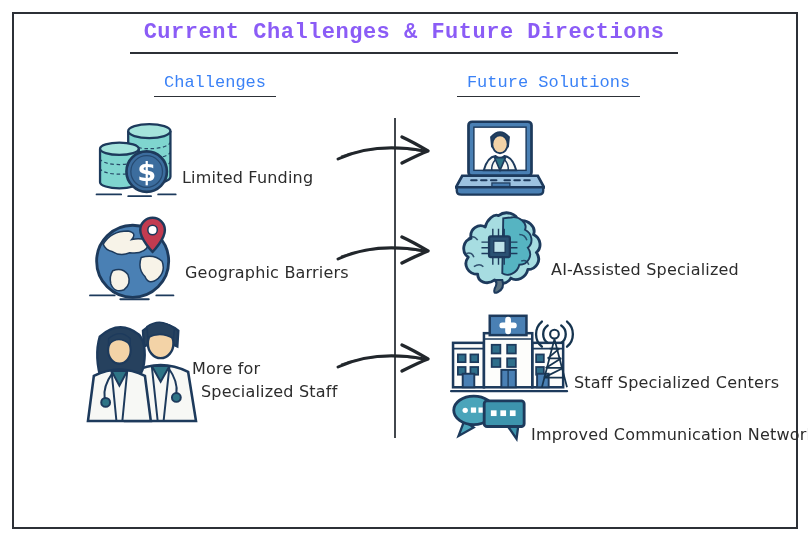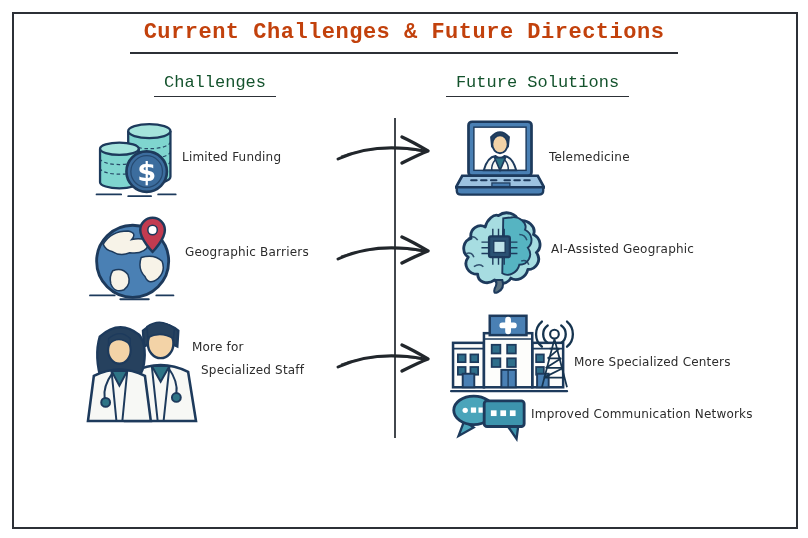--- a/index.html
+++ b/index.html
@@ -1,28 +1,28 @@
 <!DOCTYPE html>
 <html><head>
 <meta charset="utf-8">
 <style>
   html,body{margin:0;padding:0;background:#ffffff;}
   .canvas{position:relative;width:808px;height:538px;background:#ffffff;overflow:hidden;
           font-family:"DejaVu Sans",sans-serif;color:#2c2c2c;}
   .frame{position:absolute;left:12px;top:12px;width:782px;height:513px;border:2px solid #2c3036;background:#ffffff;}
   .title-wrap{position:absolute;left:0;top:20px;width:808px;text-align:center;}
   .title{display:inline-block;font-family:"Liberation Mono",monospace;font-weight:700;font-size:22px;
-         color:#c2410c;letter-spacing:.5px;border-bottom:2px solid #2c3036;padding:0 14px 7px 14px;}
+         color:#8b5cf6;letter-spacing:.5px;border-bottom:2px solid #2c3036;padding:0 14px 7px 14px;}
   .col-header{position:absolute;text-align:center;font-family:"Liberation Mono",monospace;font-size:17px;
-              color:#14532d;}
+              color:#3b82f6;}
   .col-header span{display:inline-block;border-bottom:1.6px solid #2c3036;padding:0 10px 4px 10px;}
   .hdr-left{left:140px;top:73px;width:150px;}
-  .hdr-right{left:440px;top:73px;width:195px;text-align:center;}
+  .hdr-right{left:451px;top:73px;width:195px;text-align:center;}
   .divider{position:absolute;left:394px;top:118px;width:2px;height:320px;background:#42474d;}
-  .lbl{position:absolute;font-size:12px;line-height:20px;color:#2c2c2c;letter-spacing:.2px;white-space:nowrap;}
+  .lbl{position:absolute;font-size:16px;line-height:20px;color:#2c2c2c;letter-spacing:.2px;white-space:nowrap;margin-top:21px;}
   .lbl2{line-height:23px;}
   .lbl2 .l2{margin-left:9px;text-align:right;}
   .icon{position:absolute;}
   svg{display:block;}
 </style>
 </head>
 <body>
 
 <div class="canvas">
   <div class="frame"></div>
@@ -139,38 +139,37 @@
       <path d="M44,43 l6,14 l6,-14 z" fill="#2e7486" stroke="#1d3a5c" stroke-width="1.8"></path>
       <path d="M45,45 q-5,6 -4,12 M55,45 q5,6 4,12" fill="none" stroke="#1d3a5c" stroke-width="1.6"></path>
       <path d="M8,63 h84 l7,13 h-98 z" fill="#9cc2e0" stroke="#1d3a5c" stroke-width="3"></path>
       <g stroke="#1d3a5c" stroke-width="2.4" stroke-linecap="round">
         <path d="M18,68 h6 M29,68 h6 M40,68 h6 M55,68 h6 M66,68 h6 M77,68 h6"></path>
       </g>
       <rect x="41" y="71" width="20" height="4" fill="#4a80b4" stroke="#1d3a5c" stroke-width="1.4"></rect>
       <path d="M2,76 h96 v4 q0,4 -5,4 h-86 q-5,0 -5,-4 z" fill="#4a80b4" stroke="#1d3a5c" stroke-width="2.6"></path>
     </svg>
   </div>
-  <div class="lbl" style="left:549px;top:147px;">Telemedicine</div>
 
   <div class="icon" style="left:451px;top:208px;">
     <svg width="95" height="89" viewBox="0 0 100 94">
       <path d="M50,8 c8,-6 19,-2 21,6 c10,-3 19,6 16,14 c8,4 9,14 3,19 c6,8 0,18 -9,18 c-2,9 -12,13 -18,9 c-3,6 -13,8 -17,2 c-8,6 -18,2 -18,-6 c-10,0 -16,-10 -10,-18 c-8,-6 -5,-18 3,-20 c-2,-10 8,-16 15,-12 c2,-8 9,-14 14,-12 z" fill="#a7dde1" stroke="#1d3a5c" stroke-width="3" stroke-linejoin="round"></path>
       <path d="M63,10 c9,-2 18,6 15,13 c8,4 9,14 3,19 c6,8 0,18 -9,18 c-2,9 -12,13 -18,9 l1,-58 z" fill="#56b4c2" stroke="#1d3a5c" stroke-width="2"></path>
       <path d="M54,76 q3,9 -5,13 q-5,2 -3,-4 q3,-5 1,-9 z" fill="#5b7280" stroke="#1d3a5c" stroke-width="2.2"></path>
       <g stroke="#1d3a5c" stroke-width="1.5">
         <path d="M44,30 v-8 M50,30 v-8 M56,30 v-8 M44,52 v8 M50,52 v8 M56,52 v8 M40,36 h-8 M40,42 h-8 M40,48 h-8 M62,36 h8 M62,42 h8 M62,48 h8"></path>
       </g>
       <rect x="40" y="30" width="22" height="22" rx="2" fill="#2a5173" stroke="#1d3a5c" stroke-width="2.4"></rect>
       <rect x="45" y="35" width="12" height="12" fill="#bfe3ea" stroke="#1d3a5c" stroke-width="1.4"></rect>
       <g stroke="#1d3a5c" stroke-width="1.6" fill="none" opacity="0.85">
         <path d="M18,32 q6,-4 10,2 M16,48 q6,-2 8,4 M24,62 q6,-4 10,0 M72,28 q6,0 8,6 M74,56 q6,-2 8,4"></path>
       </g>
     </svg>
   </div>
-  <div class="lbl" style="left:551px;top:239px;">AI-Assisted Geographic</div>
+  <div class="lbl" style="left:551px;top:239px;">AI-Assisted Specialized</div>
 
   <div class="icon" style="left:447px;top:310px;">
     <svg width="128" height="85" viewBox="0 0 132 88">
       <rect x="6" y="34" width="32" height="46" fill="#fdfdfb" stroke="#1d3a5c" stroke-width="2.6"></rect>
       <rect x="88" y="34" width="32" height="46" fill="#fdfdfb" stroke="#1d3a5c" stroke-width="2.6"></rect>
       <rect x="38" y="24" width="50" height="56" fill="#fdfdfb" stroke="#1d3a5c" stroke-width="2.6"></rect>
       <rect x="44" y="6" width="38" height="20" fill="#4a80b4" stroke="#1d3a5c" stroke-width="2.6"></rect>
       <path d="M63,10 v12 M57,16 h12" stroke="#ffffff" stroke-width="6" stroke-linecap="round"></path>
       <path d="M38,30 h50 M6,40 h32 M88,40 h32" stroke="#1d3a5c" stroke-width="1.6"></path>
       <g>
@@ -198,21 +197,21 @@
         <path d="M100,70 L120,60 M102,60 L118,50 M104,50 L116,40"></path>
       </g>
       <circle cx="111" cy="25" r="4.5" fill="#ffffff" stroke="#16344f" stroke-width="2.2"></circle>
       <g stroke="#16344f" stroke-width="2.4" fill="none" stroke-linecap="round">
         <path d="M98,12 a17,17 0 0 0 0,26 M104,16 a11,11 0 0 0 0,18"></path>
         <path d="M124,12 a17,17 0 0 1 0,26 M118,16 a11,11 0 0 1 0,18"></path>
       </g>
       <path d="M4,84 h120" stroke="#1d3a5c" stroke-width="2.4" stroke-linecap="round"></path>
     </svg>
   </div>
-  <div class="lbl" style="left:574px;top:352px;">More Specialized Centers</div>
+  <div class="lbl" style="left:574px;top:352px;">Staff Specialized Centers</div>
 
   <div class="icon" style="left:449px;top:392px;">
     <svg width="78" height="50" viewBox="0 0 82 52">
       <path d="M16,30 l-6,16 l16,-9 z" fill="#4aa4ba" stroke="#1d3a5c" stroke-width="2.4"></path>
       <ellipse cx="26" cy="19" rx="21" ry="15" fill="#4aa4ba" stroke="#1d3a5c" stroke-width="3"></ellipse>
       <circle cx="17" cy="19" r="2.8" fill="#ffffff"></circle>
       <rect x="23" y="16" width="5.5" height="5.5" fill="#ffffff"></rect>
       <rect x="31" y="16" width="5.5" height="5.5" fill="#ffffff"></rect>
       <path d="M62,36 l9,13 l2,-15 z" fill="#3d94ad" stroke="#1d3a5c" stroke-width="2.4"></path>
       <rect x="37" y="9" width="42" height="27" rx="3" fill="#3d94ad" stroke="#1d3a5c" stroke-width="3"></rect>

